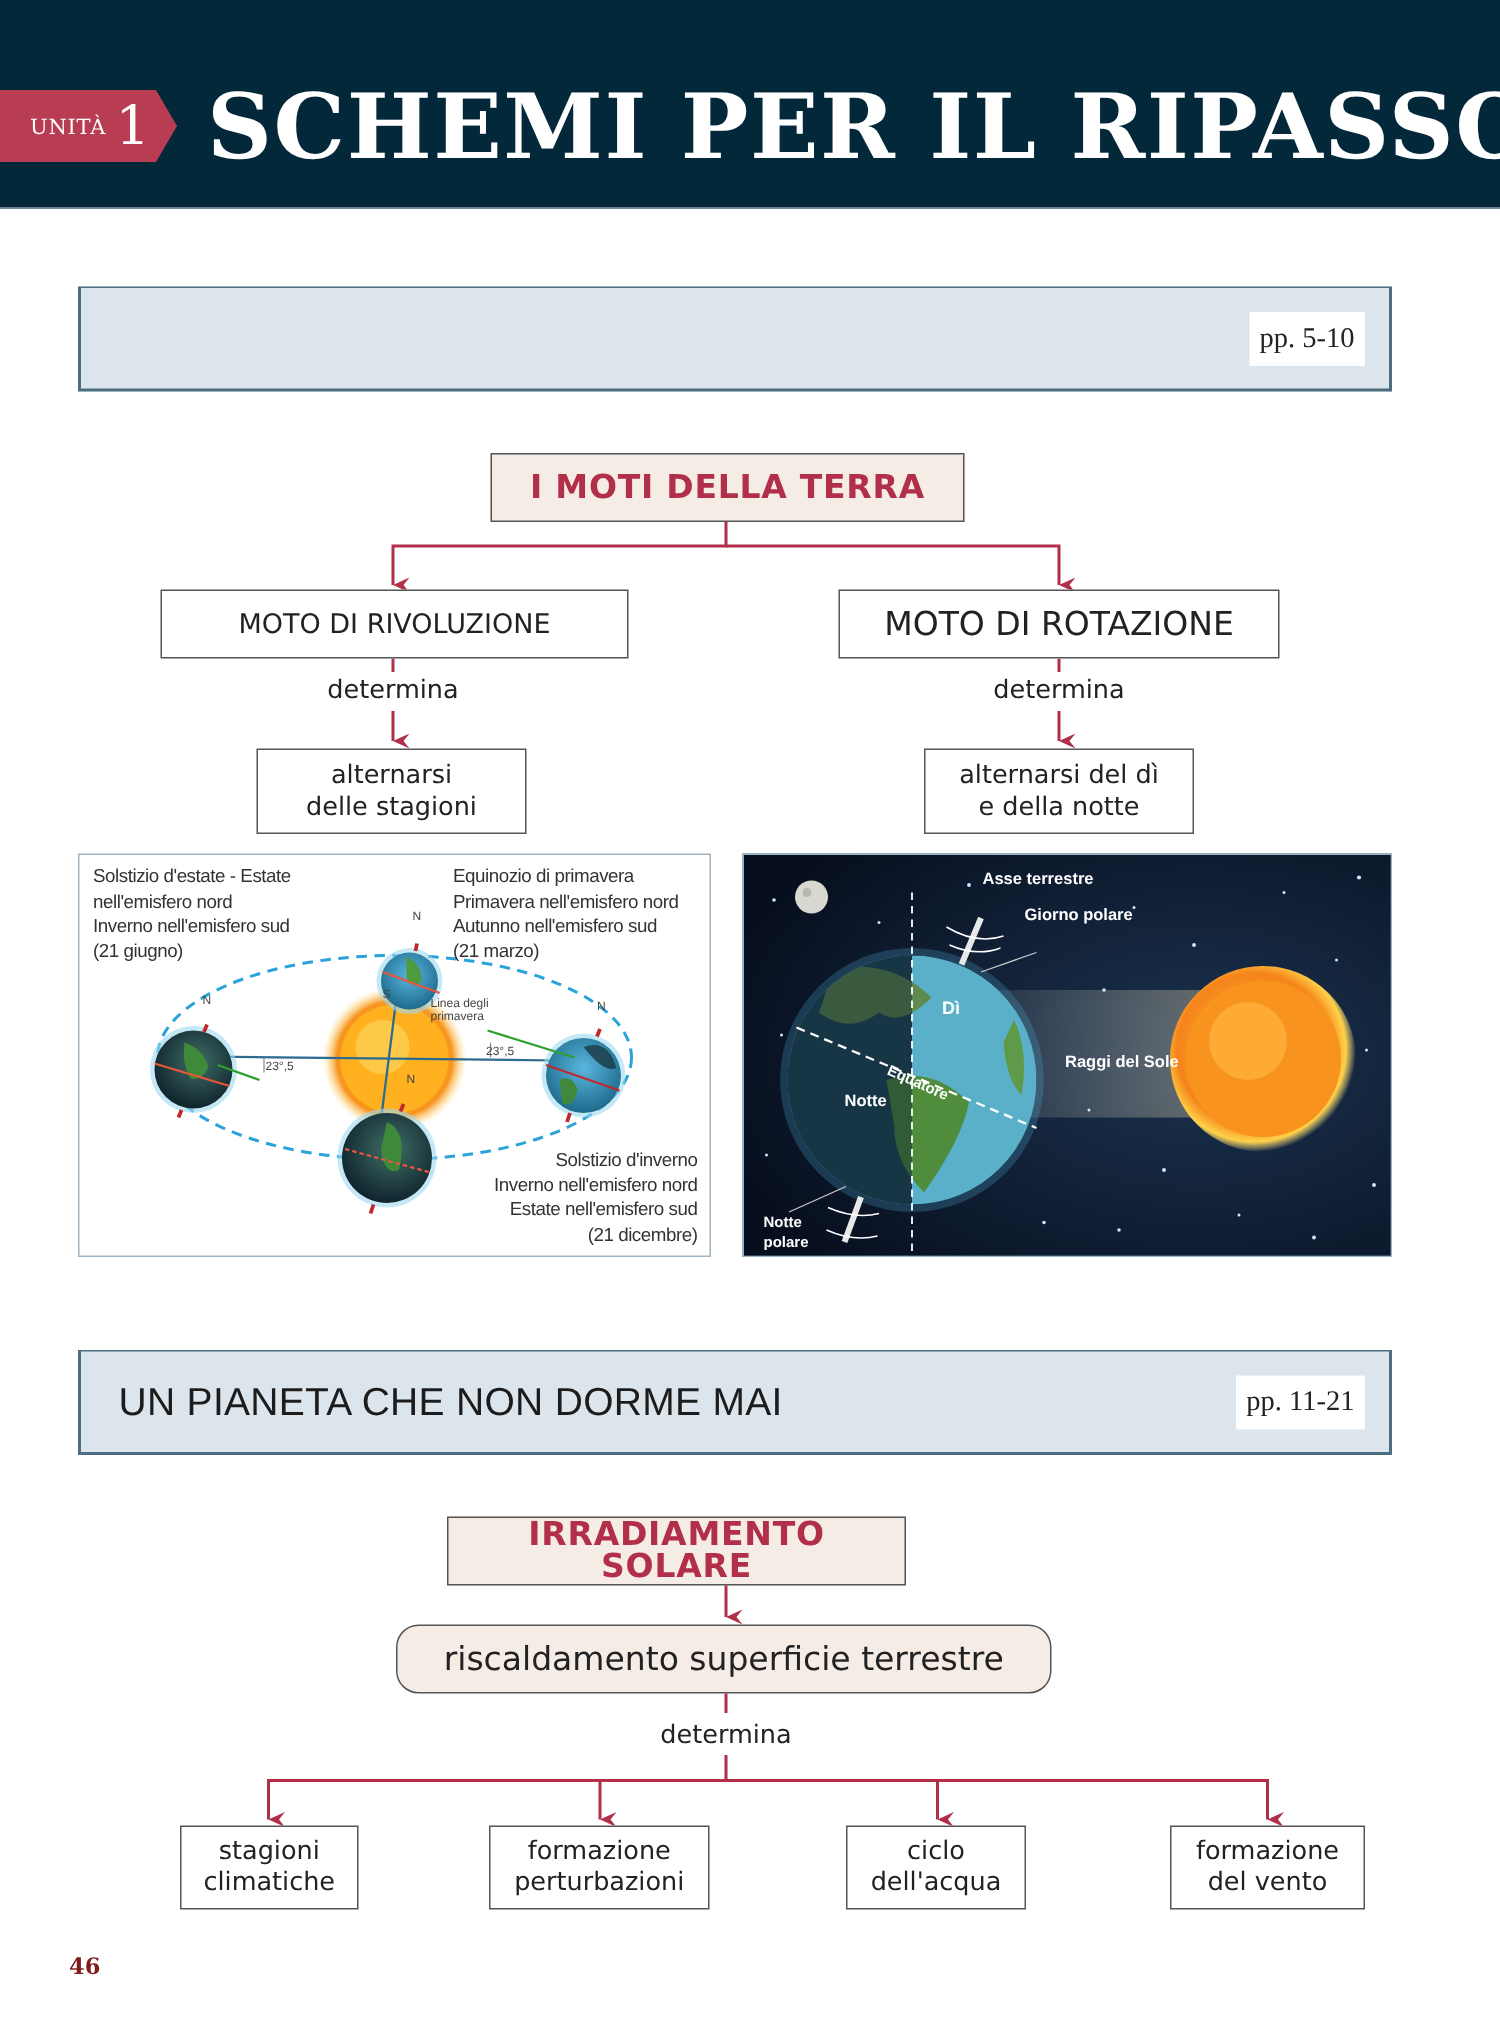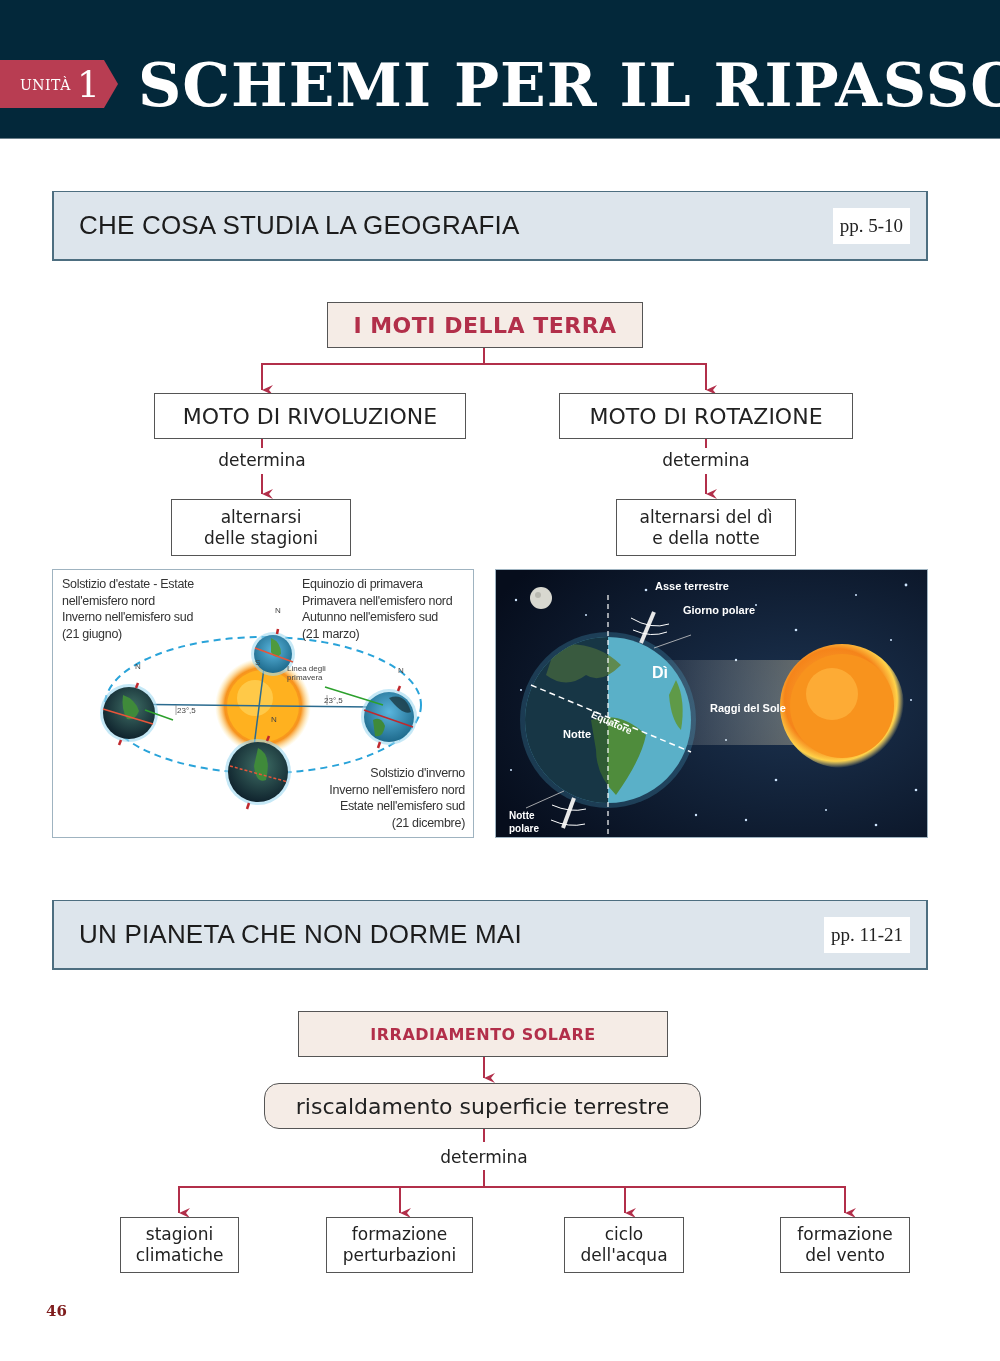--- a/index.html
+++ b/index.html
@@ -42,21 +42,20 @@
 
 <div class="header">
   <div class="unit-tag">
     <span class="unit-word">UNITÀ</span>
     <span class="unit-num">1</span>
   </div>
   <div class="page-title">SCHEMI PER IL RIPASSO</div>
 </div>
 
 <div class="section-bar" style="top:191px;">
-  <div class="section-title">CHE COSA STUDIA LA GEOGRAFIA</div>
   <div class="section-pages">pp. 5-10</div>
 </div>
 
 <svg class="lines" width="1000" height="1361">
   <defs>
     <marker id="ah" markerWidth="10" markerHeight="12" refX="5" refY="11" orient="auto" markerUnits="userSpaceOnUse">
       <path d="M0,0 L5,11 L10,0 L5,4 Z" fill="#b22f4a"></path>
     </marker>
   </defs>
   <g stroke="#b22f4a" stroke-width="2" fill="none">
@@ -72,21 +71,21 @@
     <path d="M484,1129 V1142"></path>
     <path d="M484,1170 V1187 H179 V1213" marker-end="url(#ah)"></path>
     <path d="M400,1187 V1213" marker-end="url(#ah)"></path>
     <path d="M625,1187 V1213" marker-end="url(#ah)"></path>
     <path d="M484,1187 H845 V1213" marker-end="url(#ah)"></path>
   </g>
 </svg>
 
 <div class="box tinted title" style="left:327px; top:302px; width:316px; height:46px; font-size:22px;">I MOTI DELLA TERRA</div>
 
-<div class="box" style="left:107px; top:393px; width:312px; height:46px; font-size:22px;margin-left:47px;">MOTO DI RIVOLUZIONE</div>
+<div class="box" style="left:107px; top:393px; width:312px; height:46px; font-size:18px;">MOTO DI RIVOLUZIONE</div>
 <div class="box" style="left:559px; top:393px; width:294px; height:46px; font-size:22px;">MOTO DI ROTAZIONE</div>
 
 <div class="det" style="left:202px; top:450px; width:120px;">determina</div>
 <div class="det" style="left:646px; top:450px; width:120px;">determina</div>
 
 <div class="box" style="left:171px; top:499px; width:180px; height:57px; font-size:17px; flex-direction:column;">
   <span>alternarsi</span>
   <span>delle stagioni</span>
 </div>
 <div class="box" style="left:616px; top:499px; width:180px; height:57px; font-size:17px; flex-direction:column;">
@@ -245,36 +244,36 @@
     <line x1="112" y1="25" x2="112" y2="269" stroke="#fff" stroke-width="1.2" stroke-dasharray="5,4"></line>
     <line x1="145" y1="73" x2="158" y2="42" stroke="#e8e8e8" stroke-width="4"></line>
     <path d="M135,48 q20,12 38,6 M137,60 q18,8 34,2" stroke="#fff" stroke-width="1" fill="none"></path>
     <line x1="158" y1="78" x2="195" y2="65" stroke="#ccc" stroke-width="0.8"></line>
     <line x1="78" y1="228" x2="67" y2="258" stroke="#e8e8e8" stroke-width="4"></line>
     <path d="M56,235 q18,8 34,4 M55,250 q18,8 34,4" stroke="#fff" stroke-width="1" fill="none"></path>
     <line x1="30" y1="238" x2="68" y2="221" stroke="#ccc" stroke-width="0.8"></line>
   </svg>
   <div class="space-label" style="left:159px; top:10px;">Asse terrestre</div>
   <div class="space-label" style="left:187px; top:34px;">Giorno polare</div>
-  <div class="space-label" style="left:132px; top:96px; font-size:16px;margin-left:24px;">Dì</div>
+  <div class="space-label" style="left:132px; top:96px; font-size:12px;">Dì</div>
   <div class="space-label" style="left:214px; top:132px;">Raggi del Sole</div>
   <div class="space-label" style="left:94px; top:146px; transform:rotate(24deg); font-size:10px;">Equatore</div>
   <div class="space-label" style="left:67px; top:158px;">Notte</div>
   <div class="space-label" style="left:13px; top:239px; font-size:10px;">
     <div>Notte</div>
     <div>polare</div>
   </div>
 </div>
 
 <div class="section-bar" style="top:900px;">
   <div class="section-title">UN PIANETA CHE NON DORME MAI</div>
   <div class="section-pages">pp. 11-21</div>
 </div>
 
-<div class="box tinted title" style="left:298px; top:1011px; width:370px; height:46px; font-size:16px;">IRRADIAMENTO SOLARE</div>
+<div class="box tinted title" style="left:298px; top:1011px; width:306px; height:46px; font-size:22px;">IRRADIAMENTO SOLARE</div>
 <div class="box tinted" style="left:264px; top:1083px; width:437px; height:46px; font-size:22px;border-radius:15px;">riscaldamento superficie terrestre</div>
 <div class="det" style="left:424px; top:1147px; width:120px;">determina</div>
 
 <div class="box" style="left:120px; top:1217px; width:119px; height:56px; font-size:17px; flex-direction:column;">
   <span>stagioni</span>
   <span>climatiche</span>
 </div>
 <div class="box" style="left:326px; top:1217px; width:147px; height:56px; font-size:17px; flex-direction:column;">
   <span>formazione</span>
   <span>perturbazioni</span>

